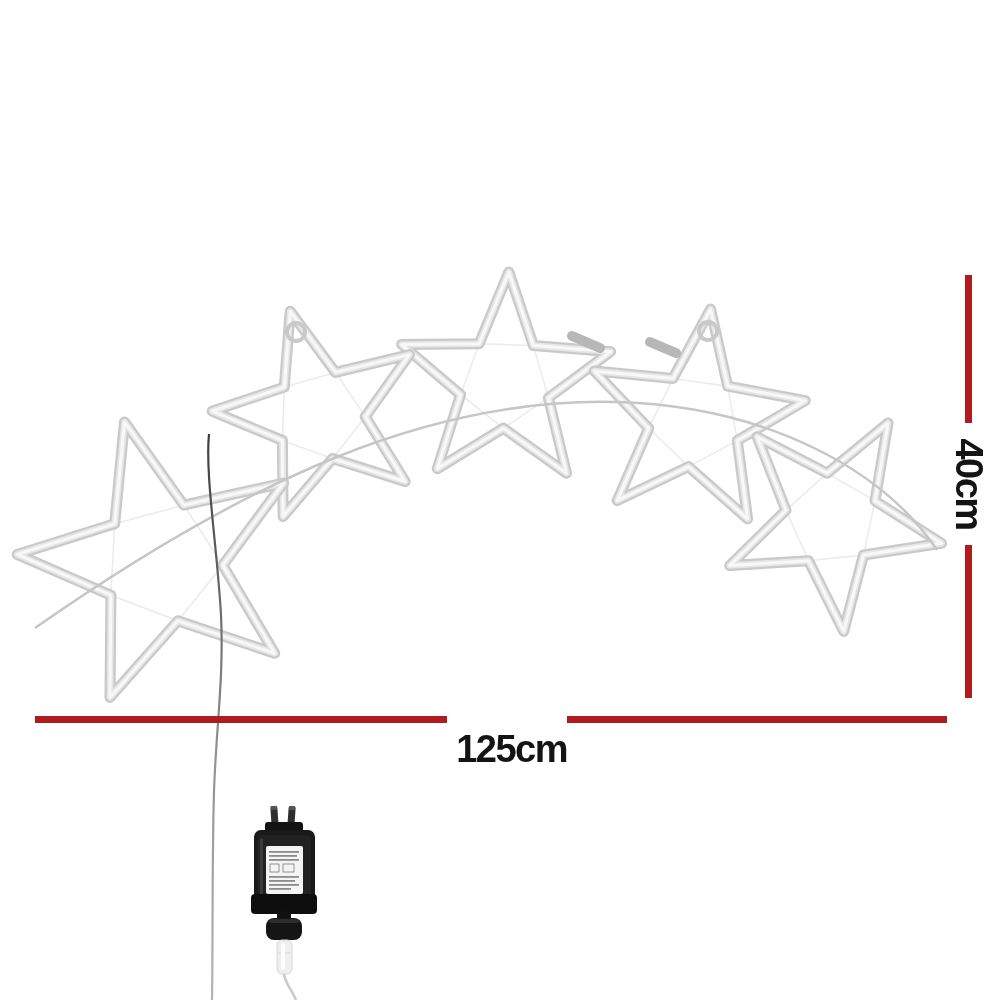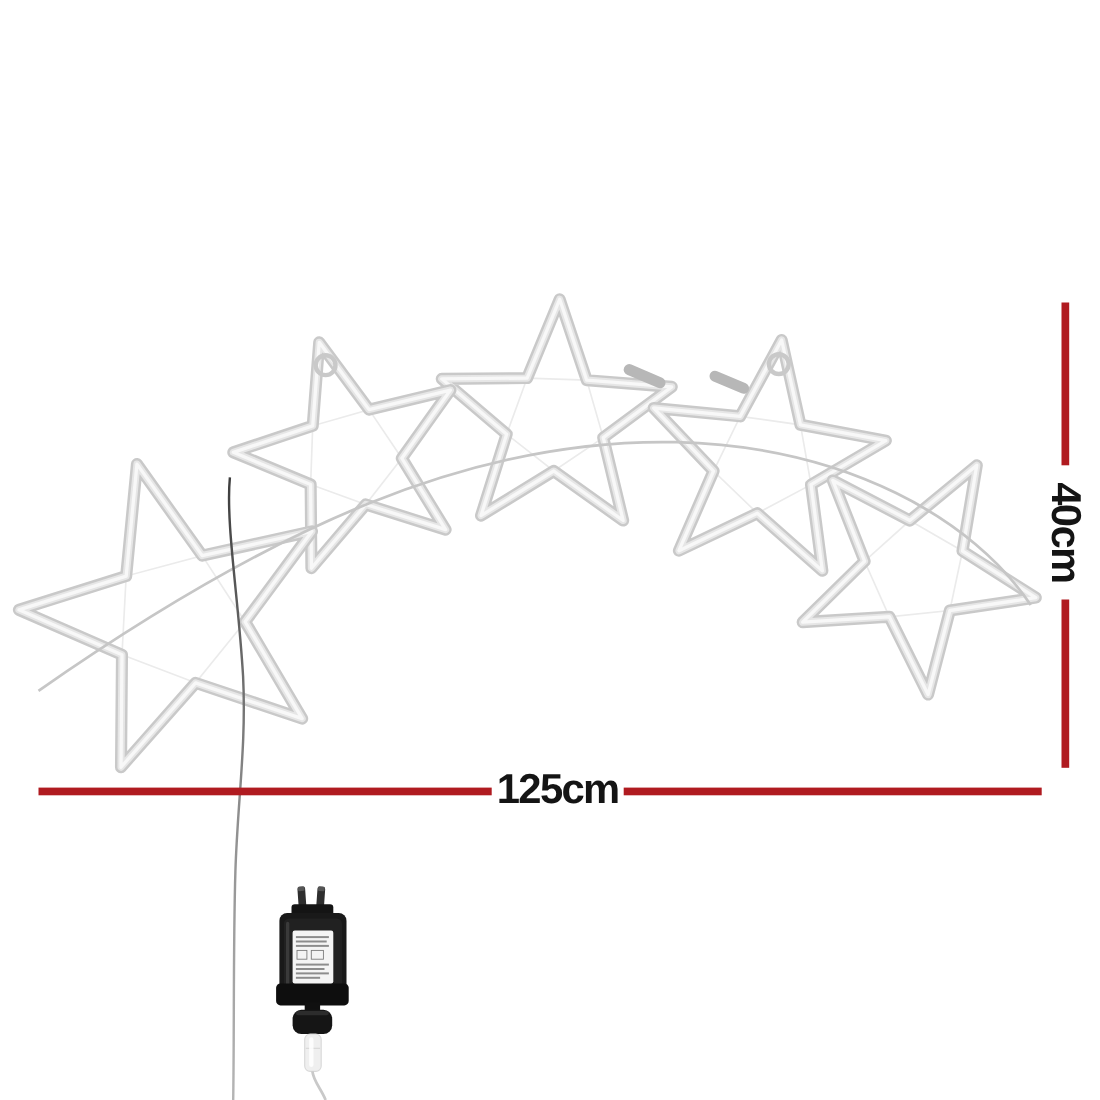--- a/index.html
+++ b/index.html
@@ -21,22 +21,22 @@
   .dim-line-v{width:7px;}
   .dim-label{
     position:absolute;
     color:var(--label-text);
     font-size:38px;
     font-weight:bold;
     letter-spacing:-1.5px;
     white-space:nowrap;
   }
   .dim-label-width{
-    left:447px;top:696px;width:120px;
-    text-align:center;line-height:44px;
+    left:447px;top:727px;width:120px;
+    text-align:right;line-height:44px;
   }
   .dim-label-height{
     left:968px;top:484px;
     transform:translate(-50%,-50%);
     writing-mode:vertical-rl;
   }
 </style>
 </head>
 <body>
 

